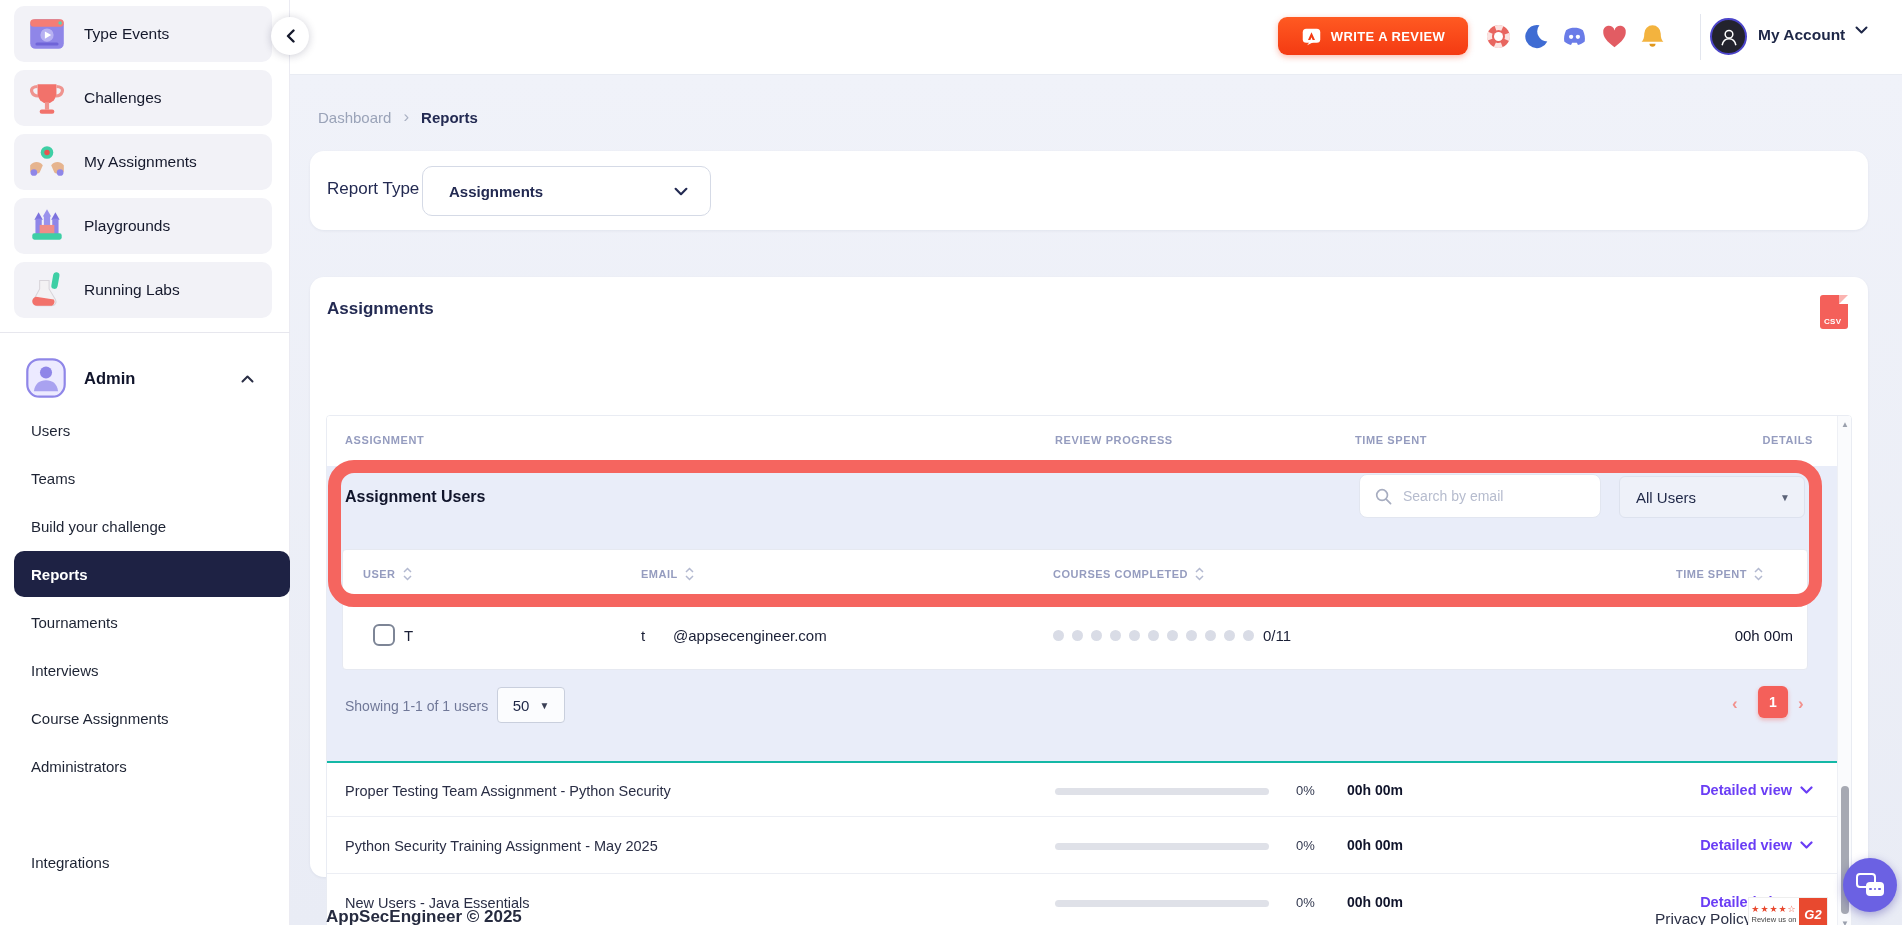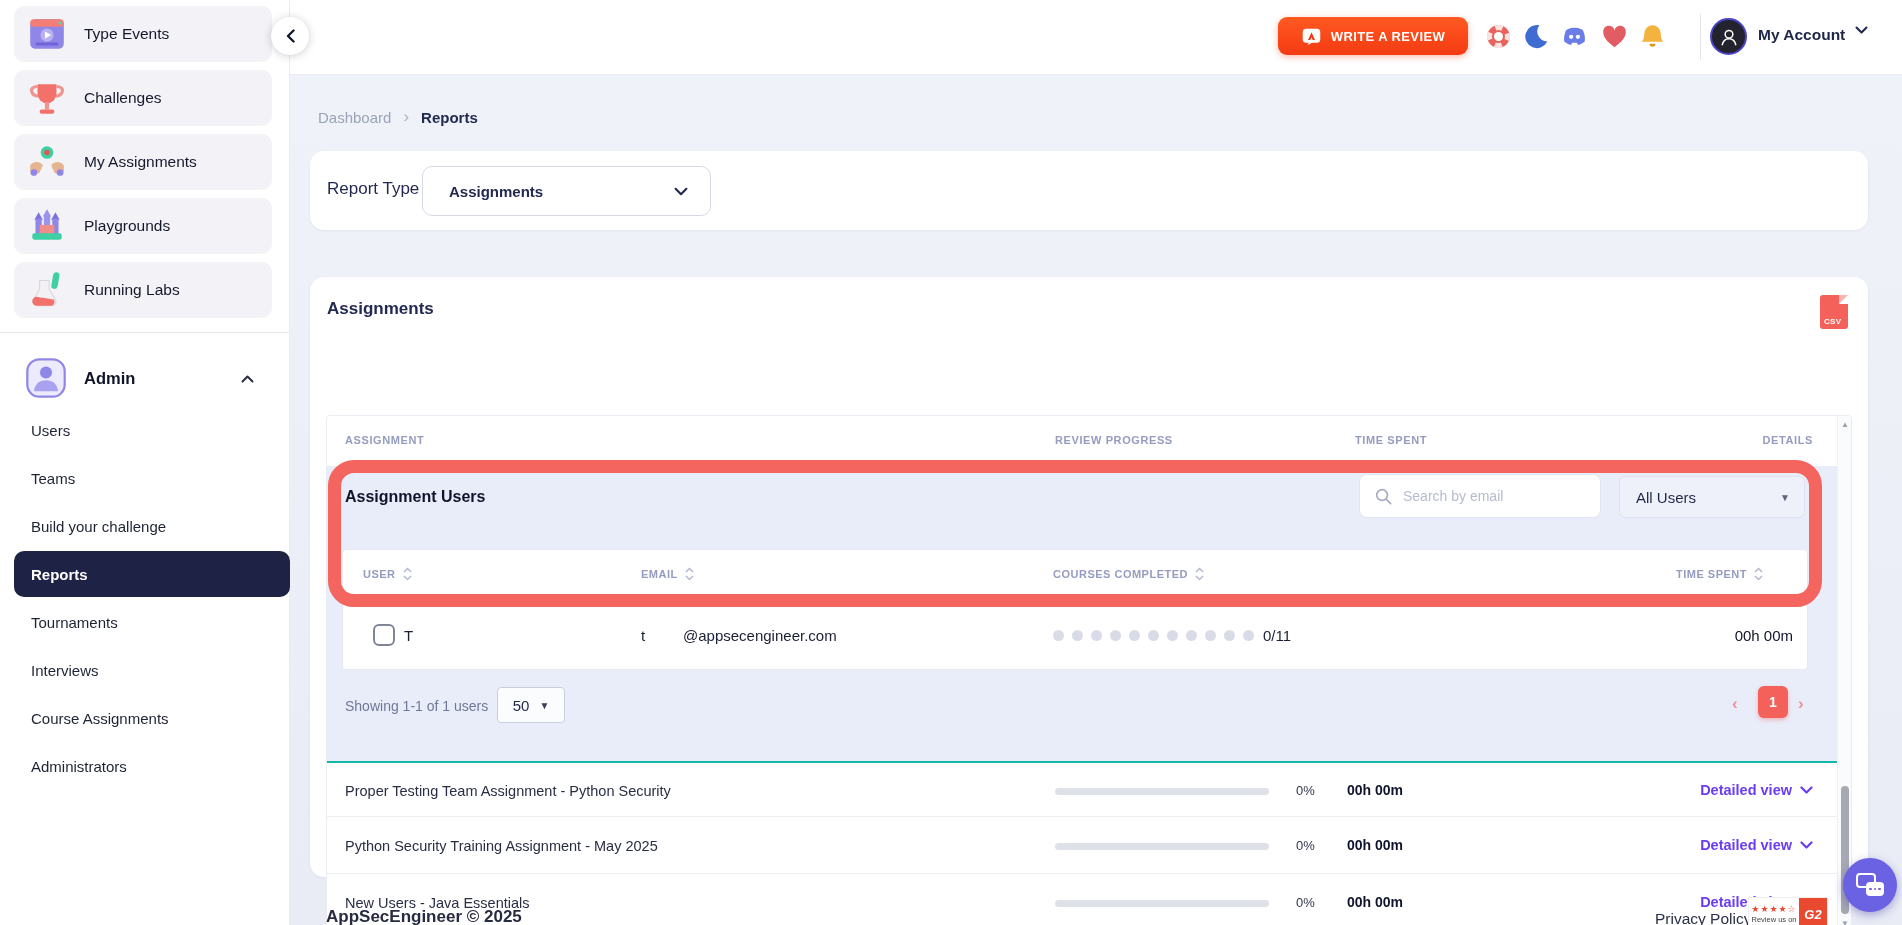--- a/index.html
+++ b/index.html
@@ -72,21 +72,21 @@
   .au-filter .f-tri { position:absolute; right:14px; font-size:10px; color:#5b6378; }
 
   .users-table { position:absolute; left:15px; top:83px; width:1466px; height:121px; background:#fff; border:1px solid #e6e9f1; border-radius:4px; }
   .ut-head { position:absolute; left:0; top:0; width:100%; height:50px; border-bottom:1px solid #edeff5; }
   .ut-hcell { position:absolute; top:17px; font-size:11px; font-weight:700; color:#959cbf; letter-spacing:.5px; display:flex; align-items:center; gap:7px; cursor:pointer; }
   .uh-user { left:20px; } .uh-email { left:298px; } .uh-courses { left:710px; } .uh-time { right:44px; }
   .ut-row { position:absolute; left:0; top:50px; width:100%; height:70px; display:flex; align-items:center; }
   .ut-check { position:absolute; left:30px; top:24px; width:22px; height:22px; border:2px solid #7d8596; border-radius:6px; background:#fff; cursor:pointer; }
   .ut-user { position:absolute; left:61px; top:27px; font-size:15px; color:#1a1f36; }
   .ut-emailp { position:absolute; left:298px; top:27px; font-size:15px; color:#1a1f36; }
-  .ut-emaild { position:absolute; left:340px; top:27px; font-size:15px; color:#1a1f36; }
+  .ut-emaild { position:absolute; left:330px; top:27px; font-size:15px; color:#1a1f36; }
   .dots { position:absolute; left:710px; top:30px; display:flex; gap:8px; }
   .dot { width:11px; height:11px; border-radius:50%; background:#d9dce6; }
   .ut-completed { position:absolute; left:920px; top:27px; font-size:15px; color:#1a1f36; }
   .ut-time { position:absolute; right:14px; top:27px; font-size:15px; color:#10142b; }
 
   .annotation { position:absolute; left:328px; top:460px; width:1494px; height:147px; border:13px solid #f5655f; border-radius:26px; pointer-events:none; z-index:30; }
 
   .show-row { position:absolute; left:0; top:220px; width:100%; height:42px; }
   .show-txt { position:absolute; left:18px; top:12px; font-size:14px; color:#707898; }
   .psize { position:absolute; left:170px; top:1px; width:68px; height:36px; border:1px solid #c9cfdd; border-radius:4px; background:#fbfcfe; display:flex; align-items:center; justify-content:center; gap:10px; cursor:pointer; }
@@ -228,20 +228,23 @@
         <span>Tournaments</span>
       </div>
     <div class="admin-item" style="top:647px">
         <span>Interviews</span>
       </div>
     <div class="admin-item" style="top:695px">
         <span>Course Assignments</span>
       </div>
     <div class="admin-item" style="top:743px">
         <span>Administrators</span>
+      </div>
+    <div class="admin-item" style="top:839px">
+        <span>Integrations</span>
       </div>
   </nav>
 
   <div class="collapse-btn">
     <svg width="9" height="14" viewBox="0 0 9 14">
         <path d="M7.5 1.5l-5.5 5.5 5.5 5.5" stroke="currentColor" stroke-width="2.4" fill="none" stroke-linecap="round" stroke-linejoin="round"></path>
       </svg>
   </div>
 
   <header class="topbar">

